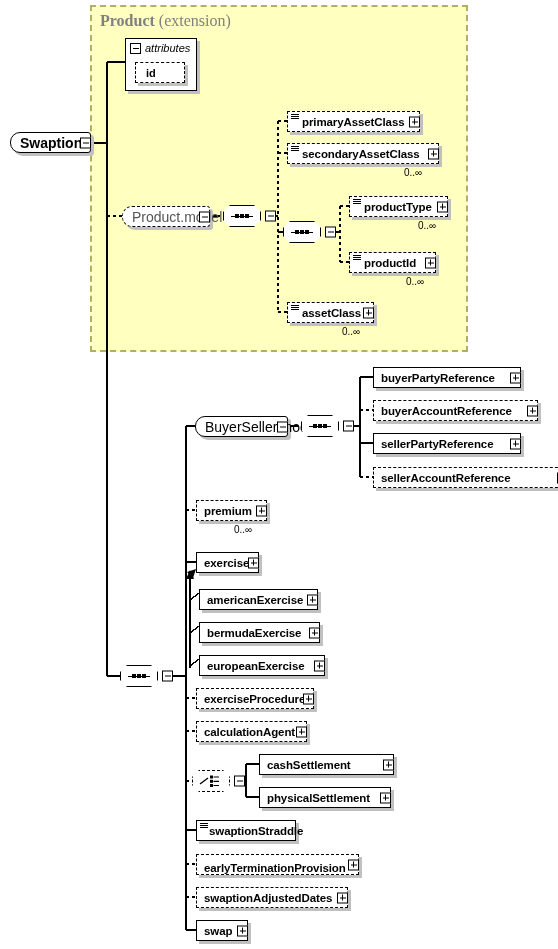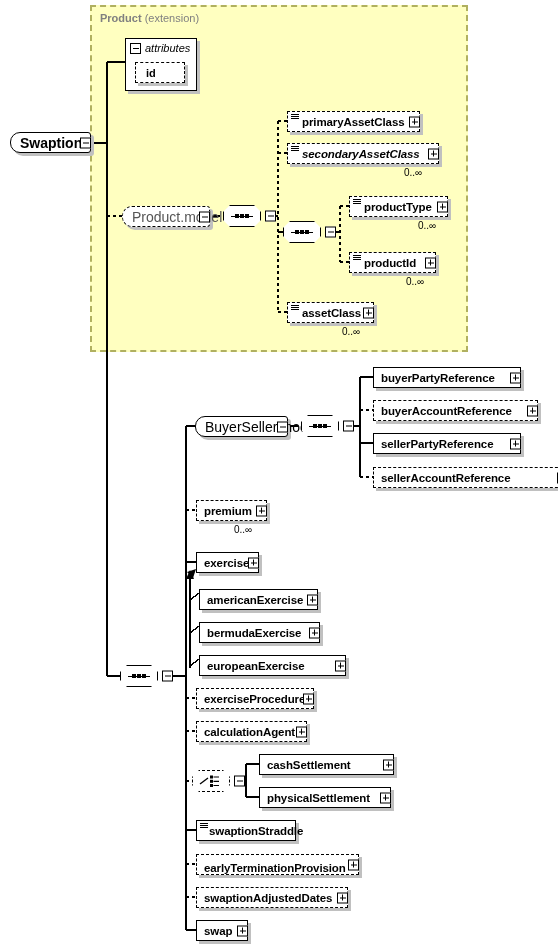--- a/index.html
+++ b/index.html
@@ -19,24 +19,25 @@
 
   
   .group-box{
     position:absolute;
     background:#ffffc0;
     border:2px dashed #b0b060;
     box-sizing:border-box;
   }
   .group-title{
     position:absolute;
-    font-size:11px;
+    font-size:16px;
     font-weight:bold;
     color:#808080;
     white-space:nowrap;
+    font-family:Liberation Serif, serif;
   }
   .group-title .ext{ font-weight:normal; }
 
   
   .node{
     position:absolute;
     box-sizing:border-box;
     background:#ffffff;
     border:1.4px solid #000000;
     height:21px;
@@ -291,21 +292,21 @@
     <span class="label" style="padding-left:14px;">primaryAssetClass</span>
     <span class="expander plus"></span>
   </div>
 
   <div class="node optional" style="left:287px; top:143px; width:152px;">
     <span class="typeicon">
         <i></i>
         <i></i>
         <i></i>
       </span>
-    <span class="label" style="padding-left:14px;font-style:italic;">secondaryAssetClass</span>
+    <span class="label" style="padding-left:14px;">secondaryAssetClass</span>
     <span class="expander plus"></span>
   </div>
   <div class="occurs" style="left:404px; top:167px;">0..∞</div>
 
   <div class="comp" style="left:283px; top:221px;">
     <div class="octshadow"></div>
     <div class="oct"></div>
     <div class="seqglyph">
       <span class="bar"></span>
         <span class="d d1"></span>
@@ -411,21 +412,21 @@
   <div class="node" style="left:199px; top:589px; width:119px;">
     <span class="label">americanExercise</span>
     <span class="expander plus"></span>
   </div>
 
   <div class="node" style="left:199px; top:622px; width:121px;">
     <span class="label">bermudaExercise</span>
     <span class="expander plus"></span>
   </div>
 
-  <div class="node" style="left:199px; top:655px; width:147px;">
+  <div class="node" style="left:199px; top:655px; width:126px;">
     <span class="label">europeanExercise</span>
     <span class="expander plus"></span>
   </div>
 
   <div class="node optional" style="left:196px; top:688px; width:118px;">
     <span class="label">exerciseProcedure</span>
     <span class="expander plus"></span>
   </div>
 
   <div class="node optional" style="left:196px; top:721px; width:111px;">

